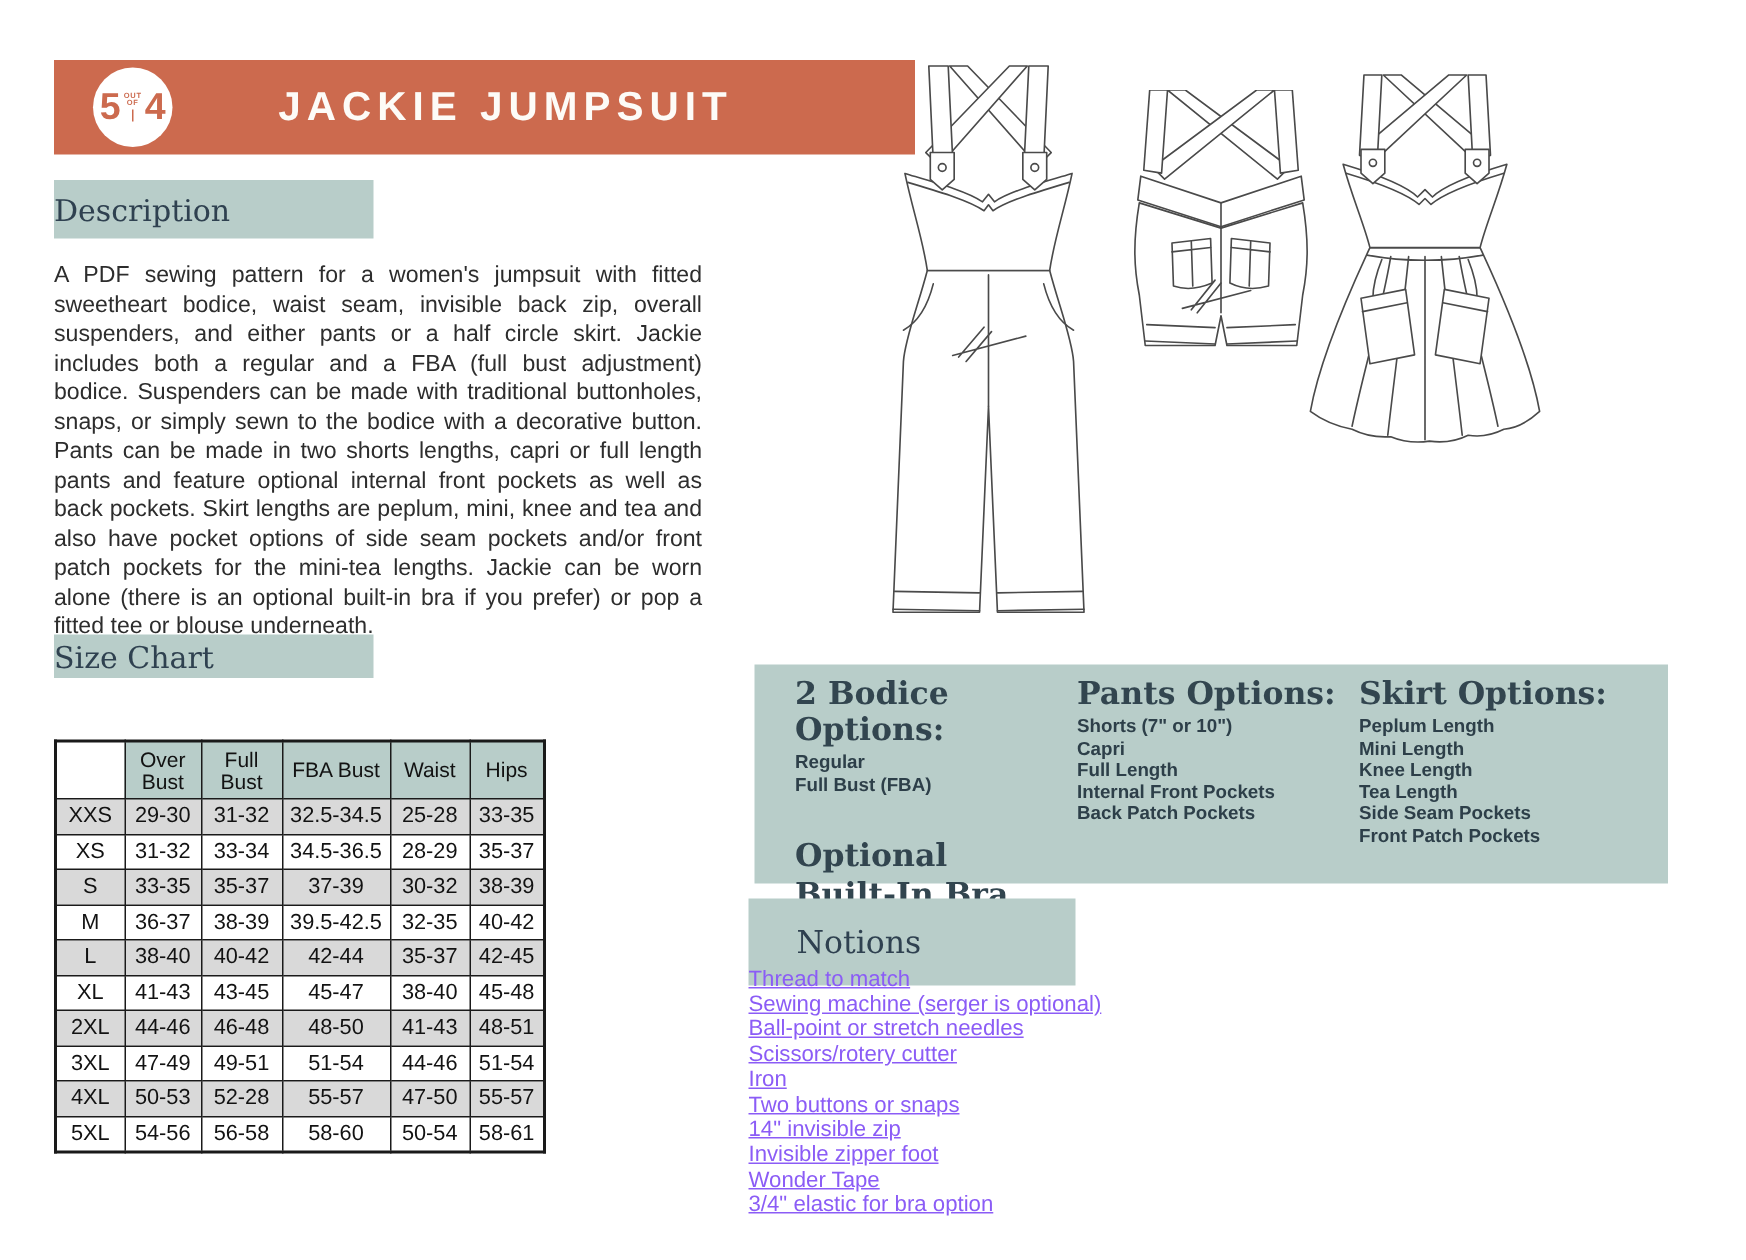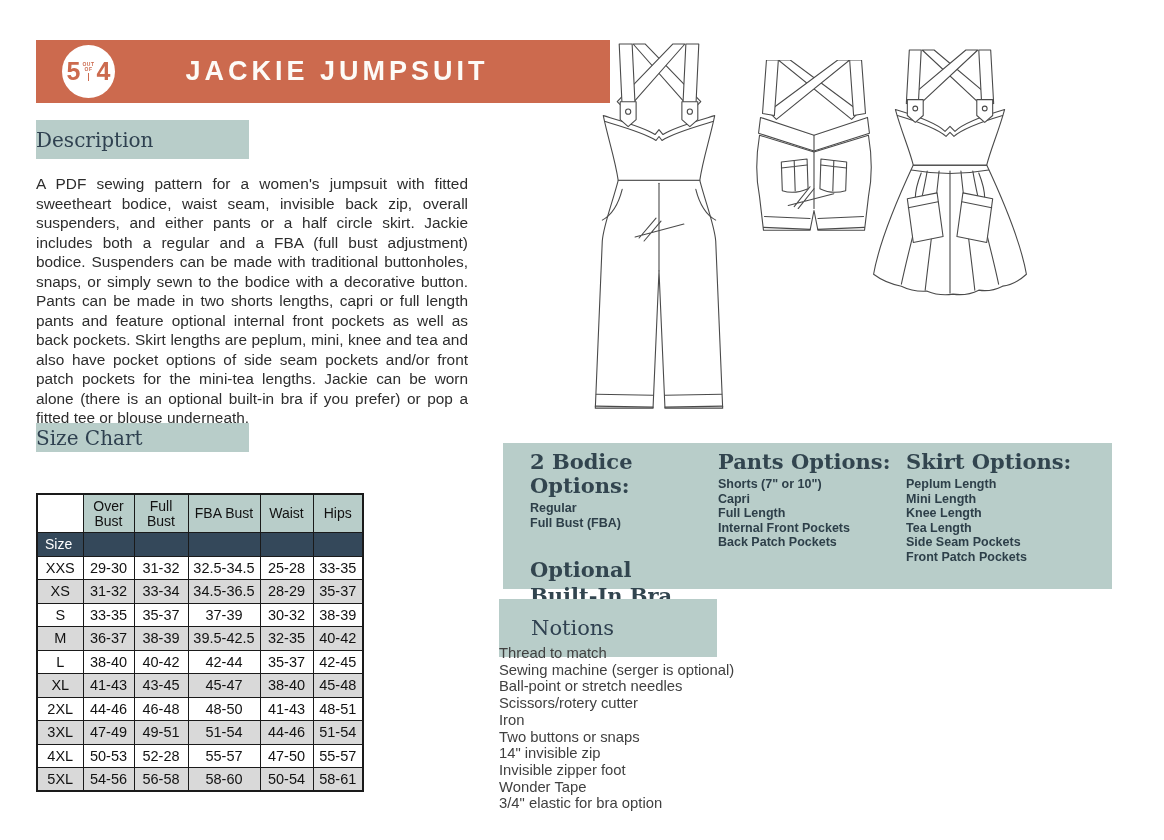--- a/index.html
+++ b/index.html
@@ -74,21 +74,21 @@
   .opt-list{list-style:none;margin:0;padding:0;}
   .opt-list li{font-size:12.5px;font-weight:600;line-height:14.6px;color:#2d3f49;}
   .bra-head{
     font-family:"DejaVu Serif", serif;font-size:21px;color:#32454f;
     margin:27px 0 0 0;line-height:26px;width:170px;
   }
 
   
   .notions-list{
     left:499px;top:645px;list-style:none;margin:0;padding:0;
-    font-size:14.8px;line-height:16.7px;color:#404040;
+    font-size:14.8px;line-height:16.7px;color:#8b5cf6;text-decoration:underline;
   }
 
   
   .illus{position:absolute;}
   .illus path,.illus polygon,.illus line,.illus circle{
     stroke:#4a4a4a;stroke-width:1.1;stroke-linejoin:round;stroke-linecap:round;
   }
 </style>
 </head>
 <body>
@@ -124,28 +124,20 @@
     <tr>
       <th></th>
       <th>Over Bust</th>
       <th>Full Bust</th>
       <th>FBA Bust</th>
       <th>Waist</th>
       <th>Hips</th>
     </tr>
   </thead>
   <tbody>
-    <tr class="size-row">
-      <td>Size</td>
-      <td></td>
-        <td></td>
-      <td></td>
-        <td></td>
-      <td></td>
-    </tr>
 
       <tr>
         <th>XXS</th>
         <td>29-30</td>
         <td>31-32</td>
         <td>32.5-34.5</td>
         <td>25-28</td>
         <td>33-35</td>
       </tr>
 

